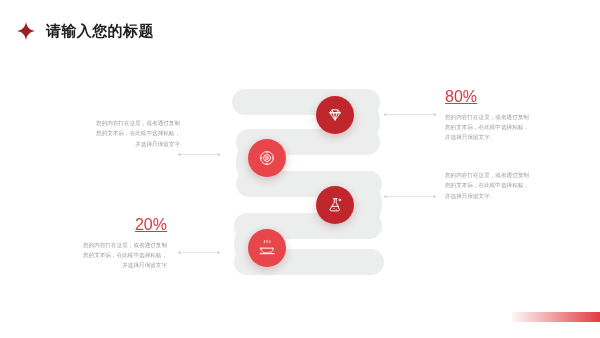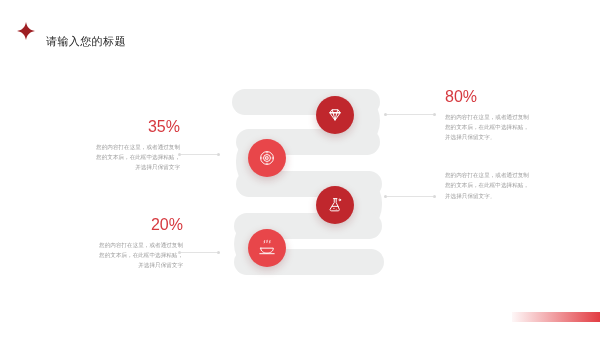--- a/index.html
+++ b/index.html
@@ -26,23 +26,23 @@
   .star-icon {
     position: absolute;
     left: 16px;
     top: 21px;
     width: 20px;
     height: 20px;
   }
   .page-title {
     position: absolute;
     left: 46px;
-    top: 34px;
-    font-size: 11px;
-    font-weight: normal;
+    top: 22px;
+    font-size: 15px;
+    font-weight: bold;
     color: #1e1e1e;
     letter-spacing: 0.4px;
     white-space: nowrap;
   }
 
   
   .snake {
     position: absolute;
     left: 228px;
     top: 85px;
@@ -88,32 +88,33 @@
   
   .block {
     position: absolute;
     width: 135px;
   }
   .block .pct {
     font-size: 16px;
     color: #d6393f;
     line-height: 1.1;
     margin-bottom: 6px;
+    text-decoration: underline;
   }
   .block .body {
     font-size: 5.6px;
     color: #9a9a9a;
     line-height: 1.85;
   }
   .block.left  { text-align: right; }
   .block.left .pct { text-align: right; }
   .block.right { text-align: left; }
 
   .block.l1 { left: 45px;  top: 118px; }
-  .block.l2 { left: 48px;  top: 216px; }
+  .block.l2 { left: 32px;  top: 216px; }
   .block.r1 { left: 445px; top: 88px; }
   .block.r2 { left: 445px; top: 170px; }
 
   
   .connector {
     position: absolute;
     height: 5px;
     display: flex;
     align-items: center;
   }
@@ -206,21 +207,20 @@
   <span>
     <svg width="18" height="18" viewBox="0 0 24 24" fill="none" stroke="#ffffff" stroke-width="1.3" stroke-linecap="round" stroke-linejoin="round">
       <path d="M8.4 5.2 c0.9 -1 -0.7 -1.9 0.2 -3 M12 4.6 c0.9 -1 -0.7 -1.9 0.2 -3 M15.6 5.2 c0.9 -1 -0.7 -1.9 0.2 -3"></path>
       <path d="M3.6 12.2 h16.8 c0 4.2 -3.8 6.6 -8.4 6.6 S3.6 16.4 3.6 12.2 Z"></path>
       <path d="M2.4 19.6 h19.2"></path>
     </svg>
   </span>
 </div>
 
 <div class="block left l1">
-  <div class="pct">35%</div>
   <div class="body">
     <div>您的内容打在这里，或者通过复制</div>
     <div>您的文本后，在此框中选择粘贴，</div>
     <div>并选择只保留文字</div>
   </div>
 </div>
 
 <div class="block left l2">
   <div class="pct">20%</div>
   <div class="body">

